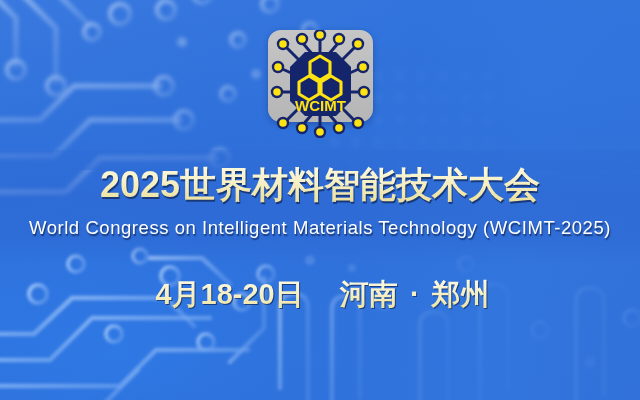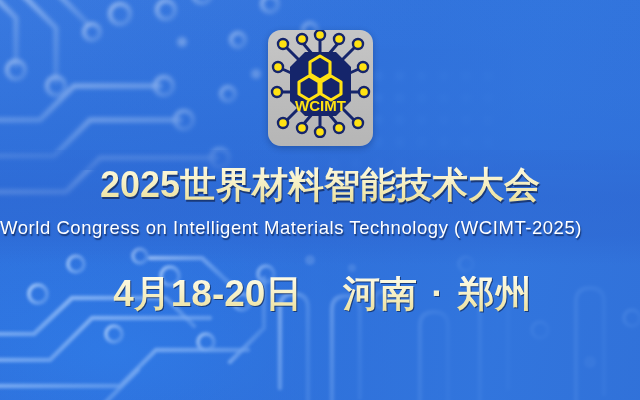--- a/index.html
+++ b/index.html
@@ -81,21 +81,21 @@
     height: 115px;
     background: linear-gradient(180deg, rgba(46,106,212,.30) 0%, rgba(45,101,208,.55) 40%, rgba(45,101,208,.48) 75%, rgba(46,106,212,0) 100%);
   }
 
   
   .logo-wrap {
     position: absolute;
     left: 268px;
     top: 30px;
     width: 105px;
-    height: 116px;
+    height: 92px;
   }
   .logo-card {
     position: absolute;
     inset: 0;
     background: linear-gradient(180deg, #c6c6c6 0%, #bdbdbd 50%, #b6b6b6 100%);
     border-radius: 13px;
     box-shadow: 0 2px 6px rgba(12,30,70,.30);
   }
   .logo-card svg { display: block; }
 
@@ -117,37 +117,37 @@
     color: transparent;
     -webkit-text-fill-color: transparent;
     filter: drop-shadow(1.5px 2px 0.6px rgba(16,38,86,.72));
   }
 
   .title-en {
     position: absolute;
     left: 0;
     right: 0;
     top: 216px;
-    text-align: left;
+    text-align: center;
     font-size: 18.5px;
     line-height: 24px;
     font-weight: 400;
     letter-spacing: .55px;
     white-space: nowrap;
     color: #ffffff;
     text-shadow: 1px 1.5px 1.2px rgba(14,34,80,.72);
   }
 
   .meta-line {
     position: absolute;
     left: 5px;
     right: 0;
     top: 276px;
     text-align: center;
-    font-size: 37px;
+    font-size: 29px;
     line-height: 36px;
     font-weight: 700;
     white-space: nowrap;
     background: linear-gradient(180deg, #fdfbe8 0%, #f6f0c6 50%, #ece09c 100%);
     -webkit-background-clip: text;
     background-clip: text;
     color: transparent;
     -webkit-text-fill-color: transparent;
     filter: drop-shadow(1.2px 1.8px 0.6px rgba(16,38,86,.70));
   }

